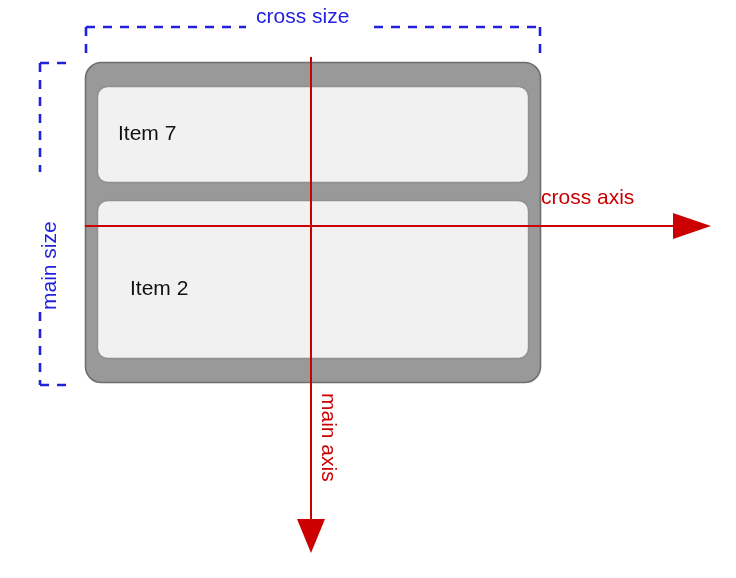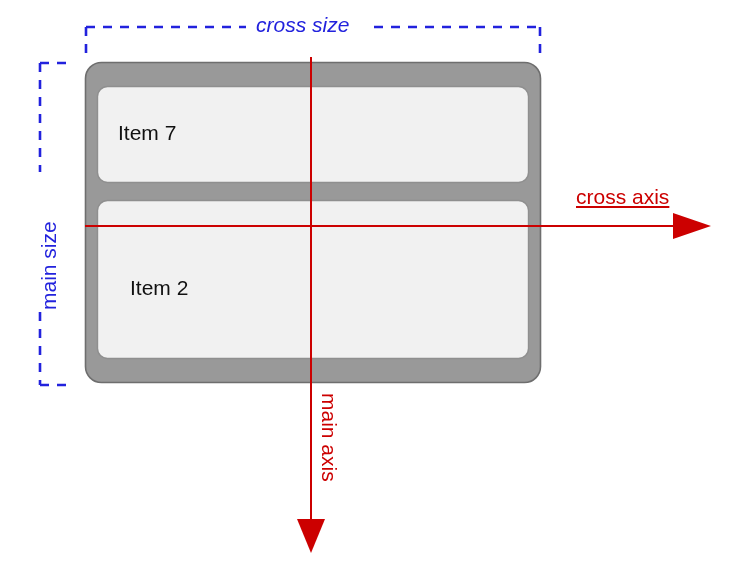--- a/index.html
+++ b/index.html
@@ -96,25 +96,25 @@
       <polygon points="673,213 673,239 711,226" fill="#cc0000"></polygon>
     </g>
 
     <g>
       <line x1="311" y1="57" x2="311" y2="522" stroke="#cc0000" stroke-width="2"></line>
       <polygon points="297,519 325,519 311,553" fill="#cc0000"></polygon>
     </g>
 
   </svg>
 
-  <div class="lbl lbl-blue" style="left:256px; top:14px;font-style:italic;">cross size</div>
+  <div class="lbl lbl-blue" style="left:256px; top:5px;">cross size</div>
 
   <div class="lbl lbl-blue rot-ccw" style="left:38px; top:310px;">main size</div>
 
-  <div class="lbl lbl-red" style="left:576px; top:186px;text-decoration:underline;">cross axis</div>
+  <div class="lbl lbl-red" style="left:541px; top:186px;">cross axis</div>
 
   <div class="lbl lbl-red rot-cw" style="left:340px; top:393px;">main axis</div>
 
   <div class="lbl lbl-item" style="left:118px; top:122px;">Item 7</div>
 
   <div class="lbl lbl-item" style="left:130px; top:277px;">Item 2</div>
 
 </div>
 
 </body></html>

